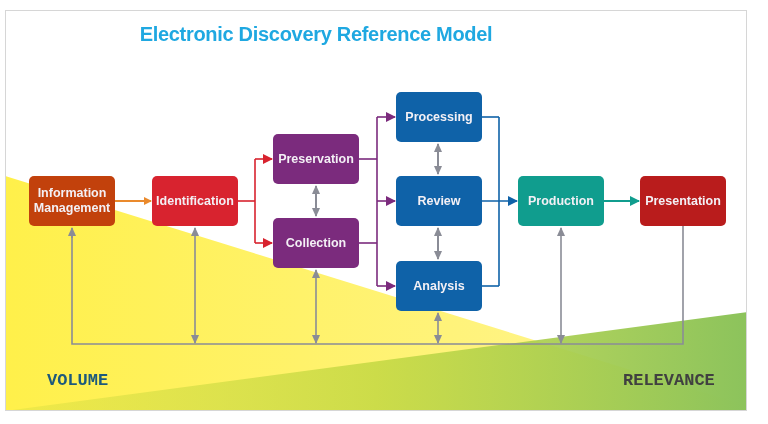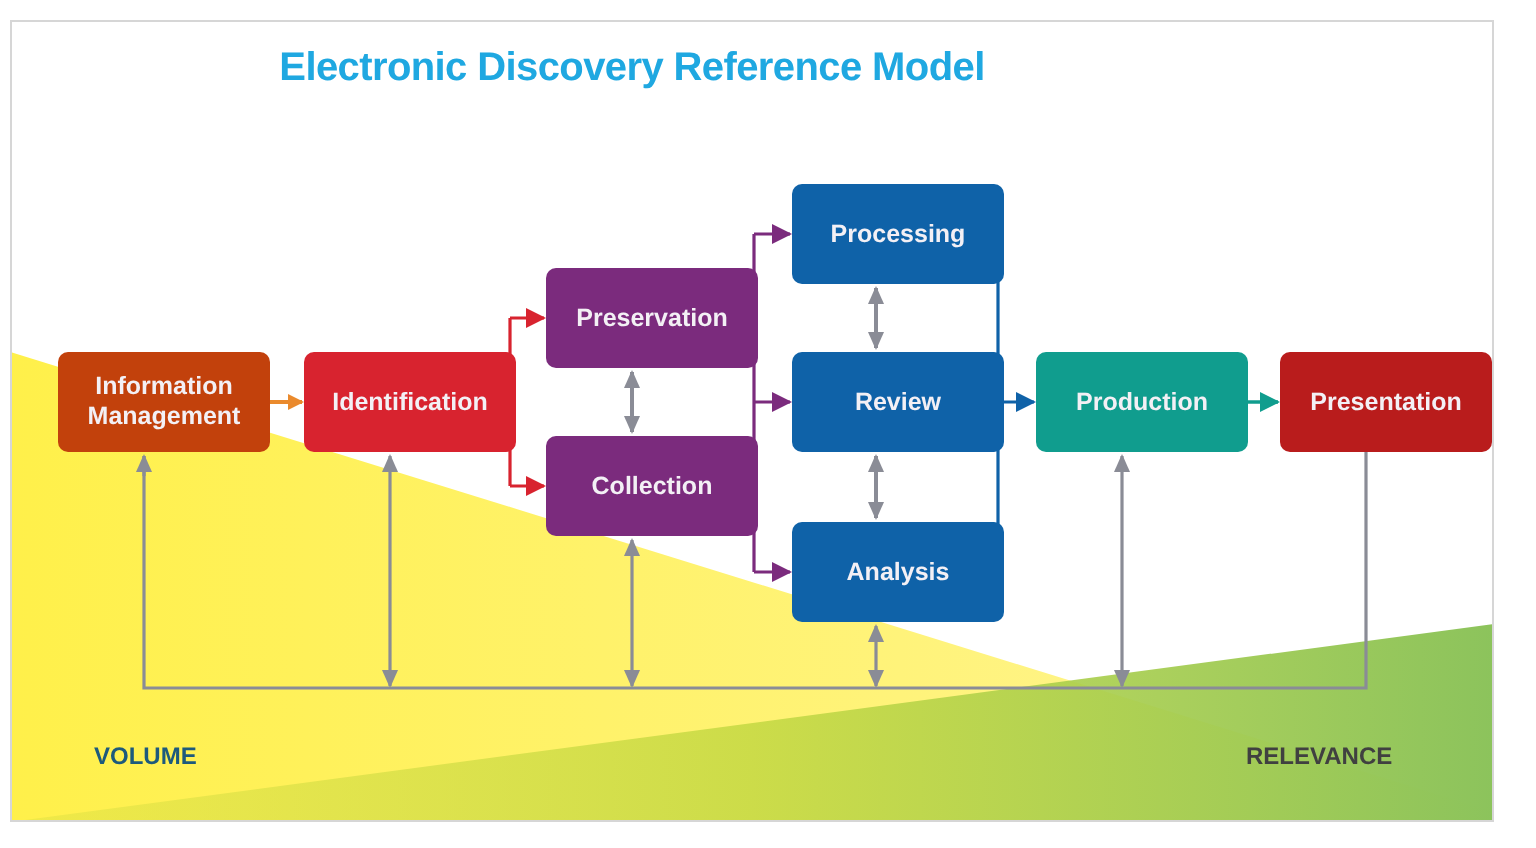--- a/index.html
+++ b/index.html
@@ -1,22 +1,22 @@
 <!DOCTYPE html>
 <html><head>
 <meta charset="utf-8">
 <style>
   html, body { margin: 0; padding: 0; background: #ffffff; }
   body { width: 768px; height: 424px; position: relative; overflow: hidden; font-family: "Liberation Sans", sans-serif; }
   #frame { position: absolute; left: 5px; top: 10px; width: 742px; height: 401px; border: 1px solid #d6d6d6; box-sizing: border-box; overflow: hidden; background: #ffffff; }
   #bg { position: absolute; left: 0; top: 0; }
   #title { position: absolute; left: 0; top: 23px; width: 632px; text-align: center; font-weight: bold; font-size: 20px; color: #1fa8e1; letter-spacing: -0.3px; }
   #connectors { position: absolute; left: 0; top: 0; }
-  .box { position: absolute; width: 106px; height: 50px; border-radius: 5px; display: flex; align-items: center; justify-content: center; text-align: center; color: #f3f0f5; font-weight: bold; font-size: 12.5px; line-height: 15px; box-sizing: border-box; padding: 0 2px; }
-  .axis-label { position: absolute; font-weight: bold; font-size: 12px; color: #1d5a7c; }
+  .box { position: absolute; width: 86px; height: 50px; border-radius: 5px; display: flex; align-items: center; justify-content: center; text-align: center; color: #f3f0f5; font-weight: bold; font-size: 12.5px; line-height: 15px; box-sizing: border-box; padding: 0 2px; }
+  .axis-label { position: absolute; font-weight: bold; font-size: 17px; color: #1d5a7c; font-family: Liberation Mono, monospace; }
 </style>
 </head>
 <body>
 
 <div id="frame"></div>
 
 <svg id="bg" width="768" height="424">
   <defs>
     <linearGradient id="gY" x1="0" y1="0" x2="1" y2="0">
       <stop offset="0" stop-color="#fff04a"></stop>

